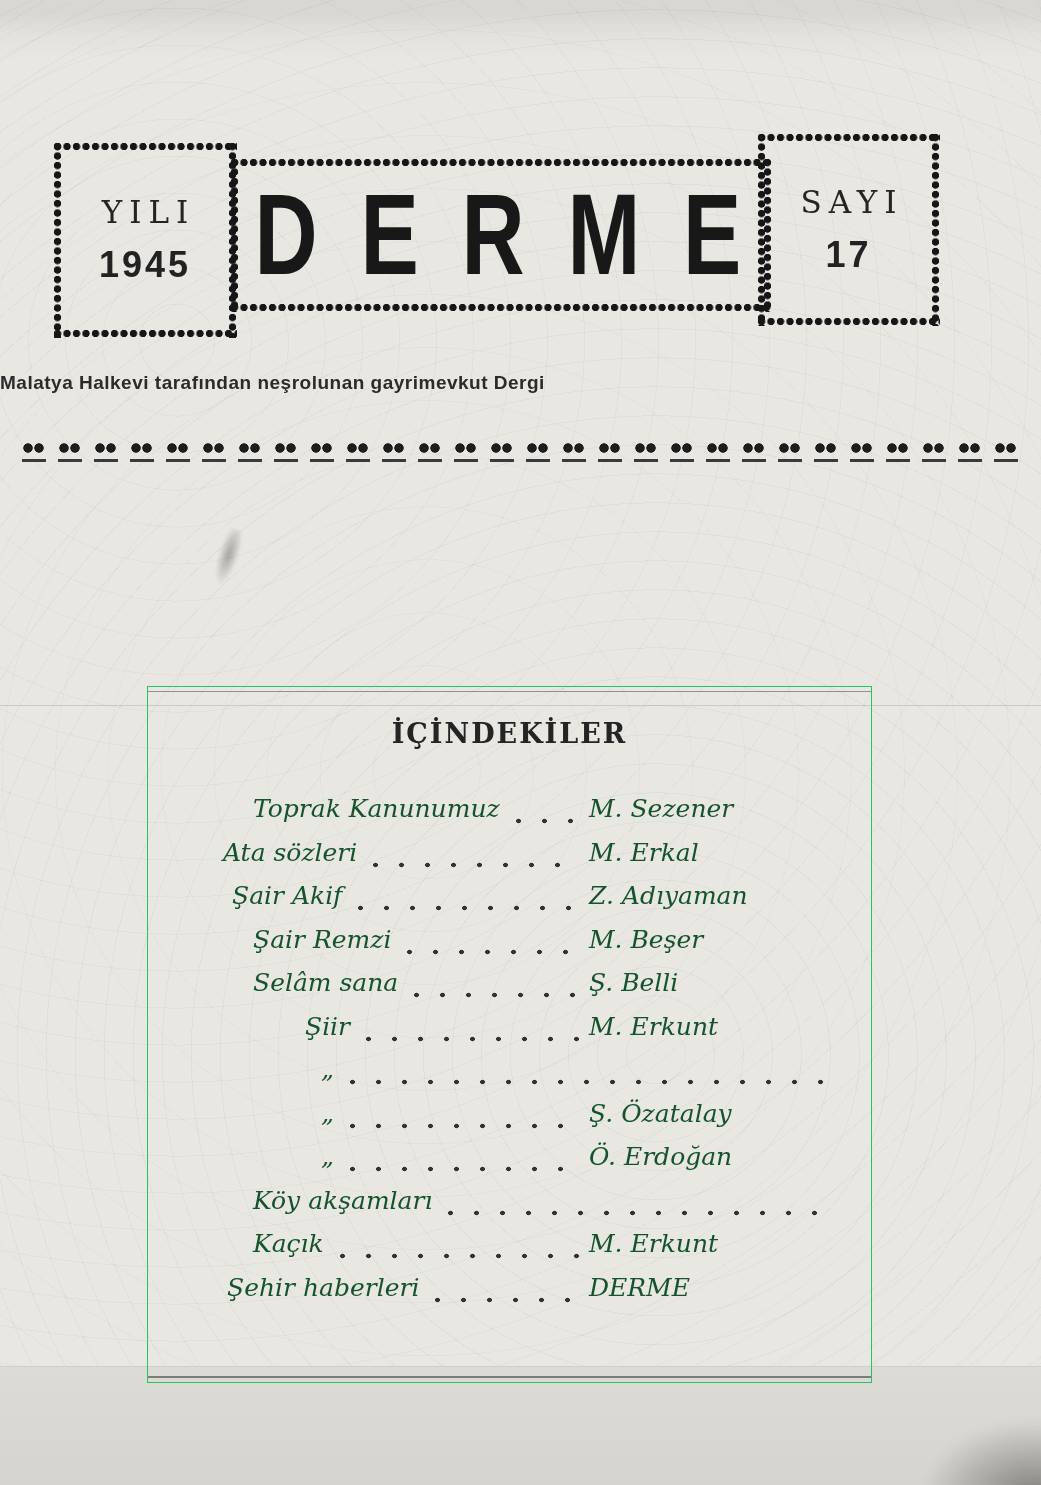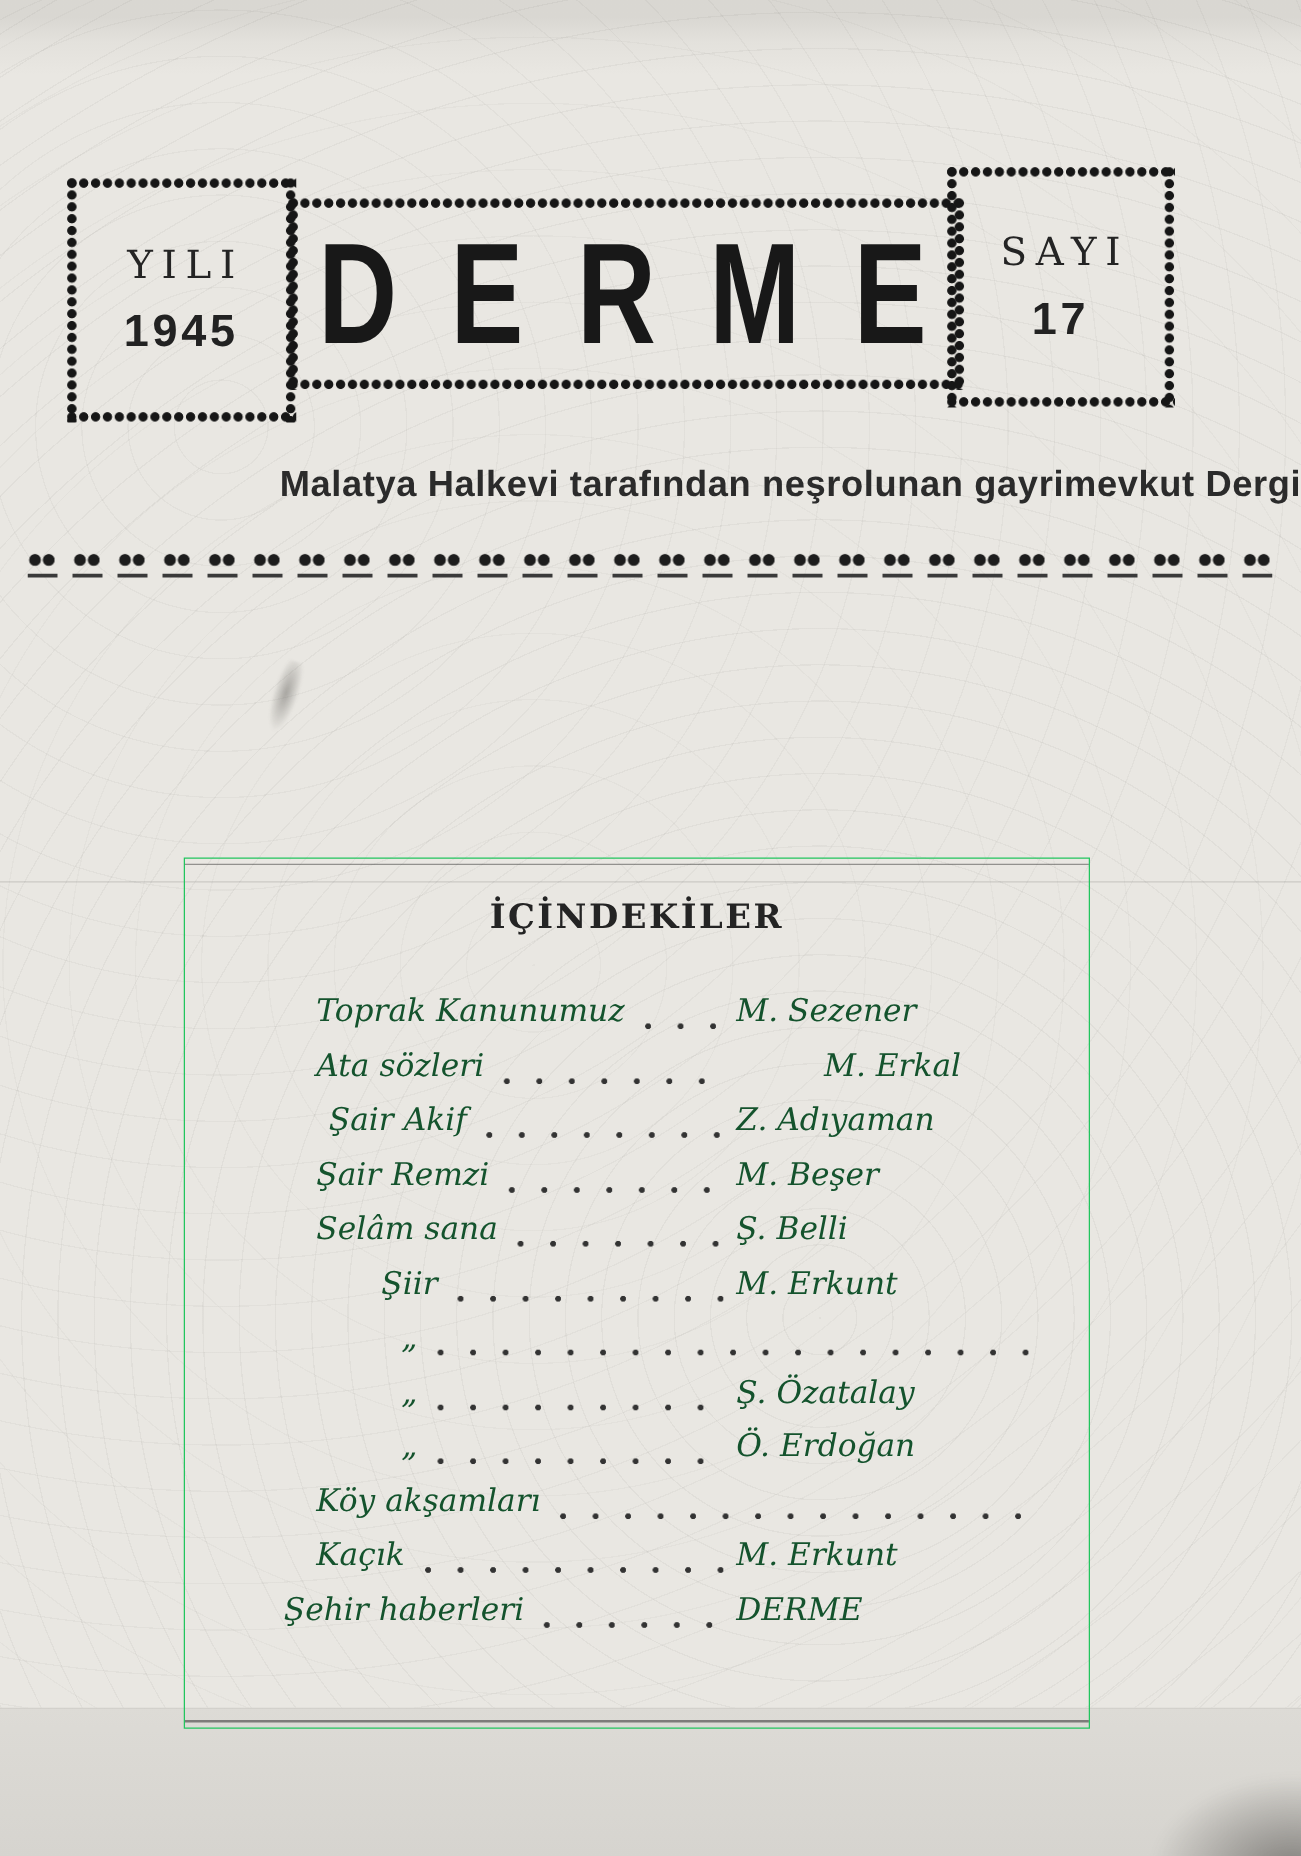--- a/index.html
+++ b/index.html
@@ -63,23 +63,23 @@
     font-size:36px;letter-spacing:3px;color:#222;margin-top:14px;
   }
   .magazine-title{
     font-family:"Liberation Sans",sans-serif;font-weight:700;
     font-size:94px;letter-spacing:46px;text-indent:40px;color:#181818;
     transform:scale(.93,1.22);line-height:1;
   }
 
   
   .subtitle{
-    position:absolute;left:0;top:372px;width:1041px;text-align:right;
+    position:absolute;left:0;top:372px;width:1041px;text-align:left;
     font-family:"Liberation Sans",sans-serif;font-weight:700;
-    font-size:29px;color:#2b2b2b;letter-spacing:.5px;
+    font-size:19px;color:#2b2b2b;letter-spacing:.5px;
   }
 
   
   .dot-rule{
     position:absolute;left:22px;top:440px;width:996px;height:23px;
     background-repeat:repeat-x;
     background-image:
       radial-gradient(circle at 6px 8px,#1d1d1d 4.4px,rgba(29,29,29,0) 5px),
       radial-gradient(circle at 17px 8px,#1d1d1d 4.4px,rgba(29,29,29,0) 5px),
       repeating-linear-gradient(90deg,#3a3a3a 0 24px,rgba(0,0,0,0) 24px 36px);
@@ -163,26 +163,26 @@
 <div class="toc-box">
   <div class="hairline-top"></div>
   <div class="hairline-bottom"></div>
   <div class="toc-heading">İÇİNDEKİLER</div>
   <div class="toc-list">
       <div class="toc-row" style="padding-left: 105px;">
     <span class="toc-title">Toprak Kanunumuz</span>
     <span class="toc-leader"></span>
     <span class="toc-author">M. Sezener</span>
   </div>
-      <div class="toc-row" style="padding-left: 105px; text-align: center;">
+      <div class="toc-row" style="padding-left: 75px;">
     <span class="toc-title">Ata  sözleri</span>
     <span class="toc-leader"></span>
     <span class="toc-author">M. Erkal</span>
   </div>
-      <div class="toc-row" style="padding-left: 115px;">
+      <div class="toc-row" style="padding-left: 52px; margin-left: 32px;">
     <span class="toc-title">Şair  Akif</span>
     <span class="toc-leader"></span>
     <span class="toc-author">Z. Adıyaman</span>
   </div>
       <div class="toc-row" style="padding-left: 105px;">
     <span class="toc-title">Şair  Remzi</span>
     <span class="toc-leader"></span>
     <span class="toc-author">M. Beşer</span>
   </div>
       <div class="toc-row" style="padding-left: 105px;">

